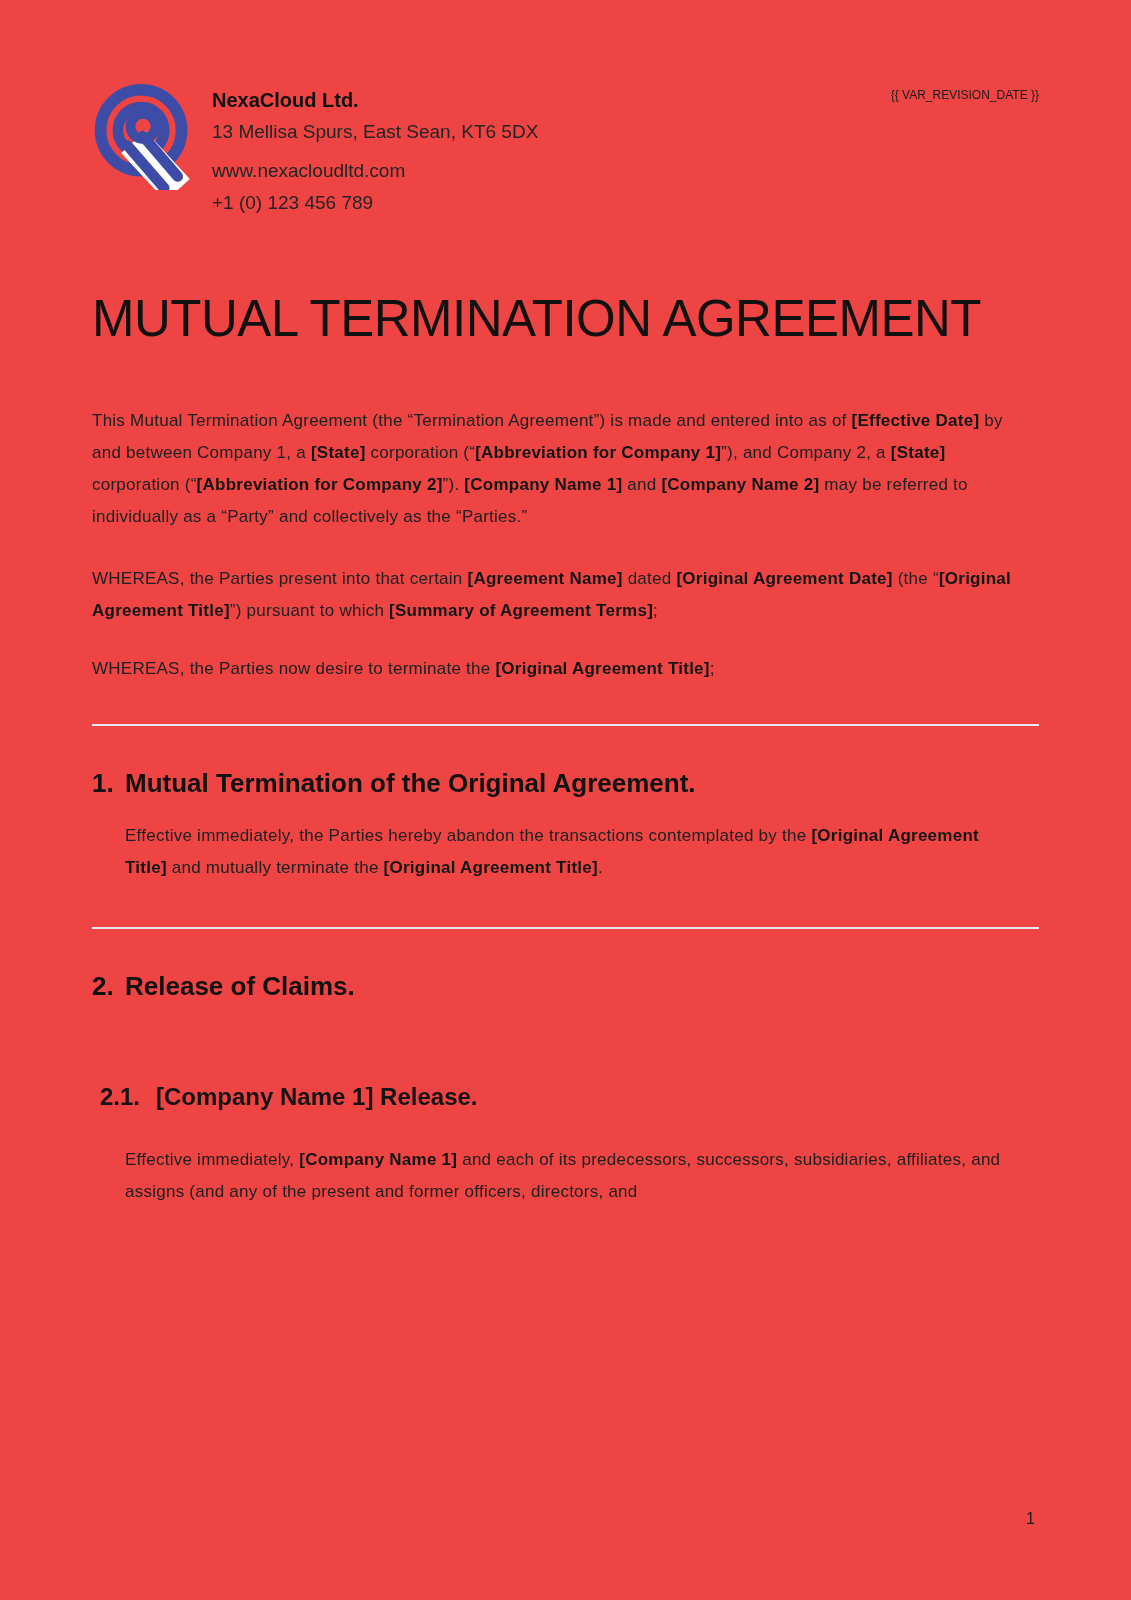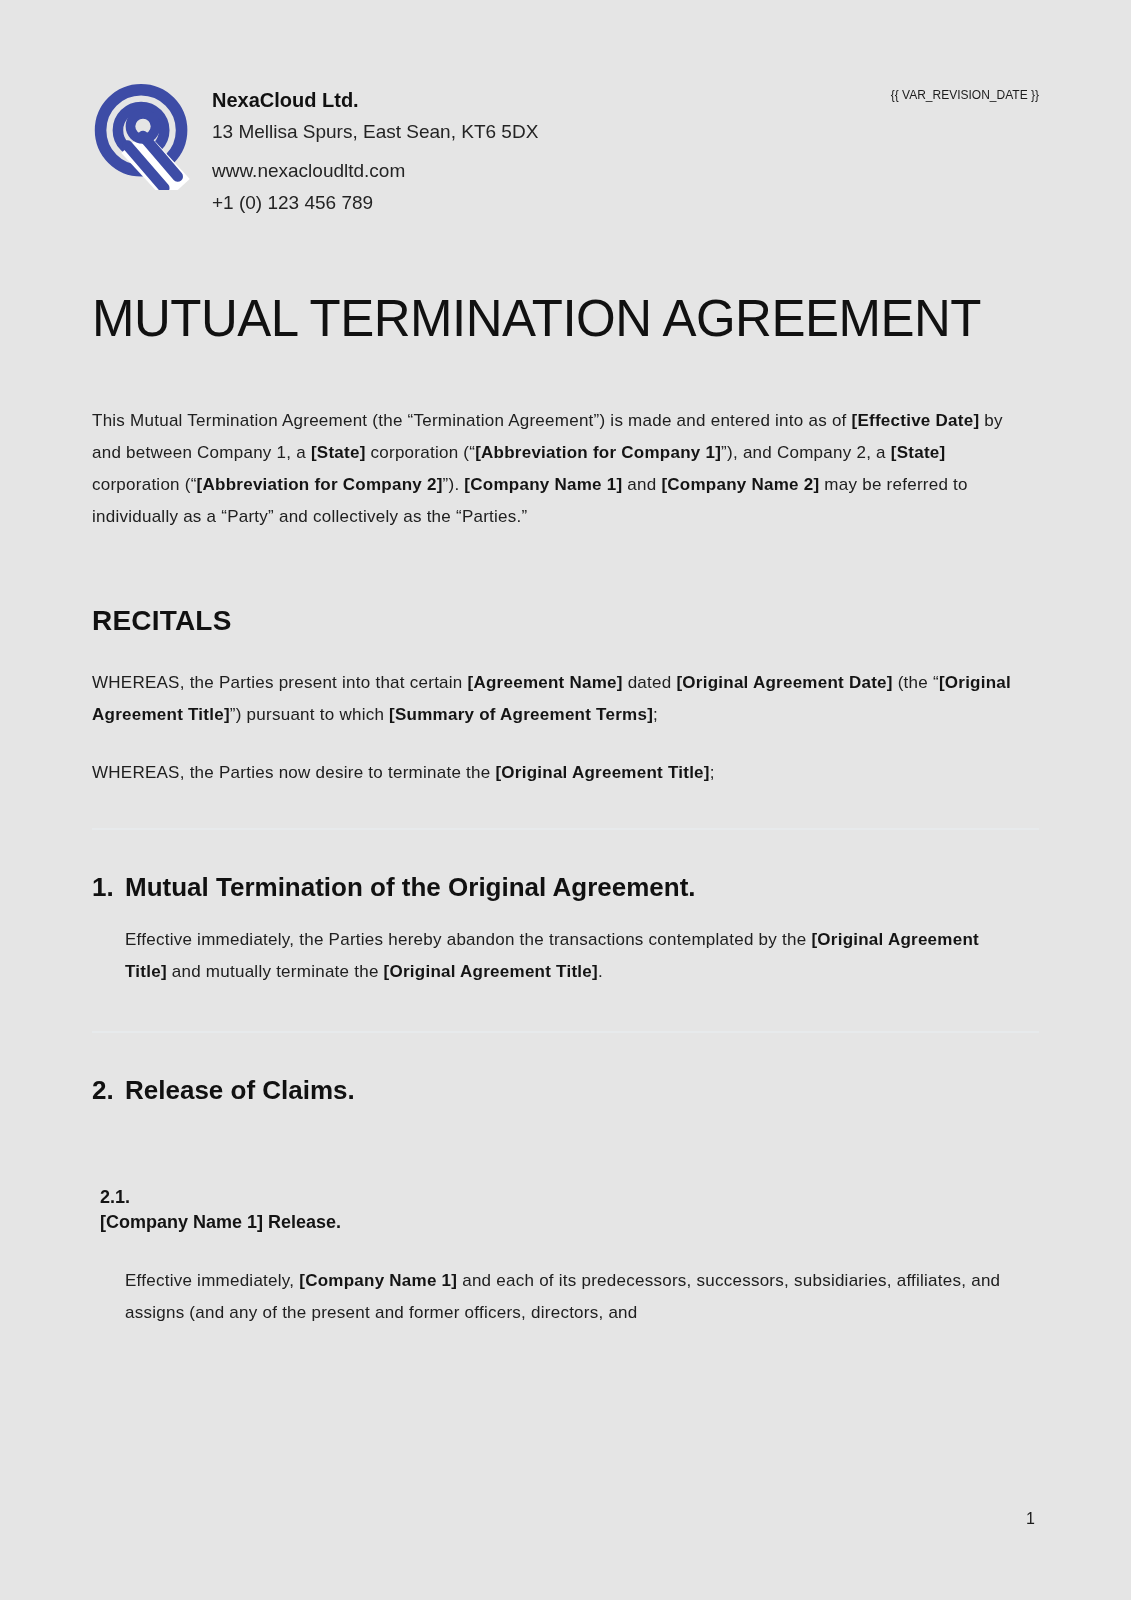--- a/index.html
+++ b/index.html
@@ -5,21 +5,21 @@
   :root{
     --accent:#3D4CA6;
     --divider:#E7EAEC;
     --text:#202020;
     --heading:#111111;
   }
   html,body{margin:0;padding:0;background:#ffffff;}
   .page{
     position:relative;
     width:1131px;height:1600px;
-    background:#e5e5e5;
+    background:#ef4444;
     box-sizing:border-box;
     padding:82px 92px 16px 92px;
     font-family:"Liberation Sans","DejaVu Sans",sans-serif;
     color:var(--text);
     overflow:hidden;
   }
   
   .header{display:flex;justify-content:space-between;align-items:flex-start;height:108px;}
   .header-left{display:flex;align-items:flex-start;}
   .logo{width:102px;height:108px;flex:0 0 auto;}
@@ -45,21 +45,21 @@
   .rp1{margin-top:30px;}
   .rp2{margin-top:26px;}
   .rp3{margin-top:14px;}
   .rule{height:2px;background:var(--divider);border:none;}
   .rule1{margin-top:39px;}
   .rule2{margin-top:43px;}
   
   .sec-head{display:flex;margin-top:42px;font-size:26px;line-height:1.2;font-weight:700;color:var(--heading);}
   .sec-num{flex:0 0 33px;}
   .sec-body{margin-top:21px;margin-left:33px;max-width:890px;}
-  .sub-head{display:flex;margin:79px 0 0 8px;font-size:18px;line-height:1.3;font-weight:700;color:#141414;flex-direction:column;}
+  .sub-head{display:flex;margin:79px 0 0 8px;font-size:24px;line-height:1.3;font-weight:700;color:#141414;}
   .sub-num{flex:0 0 25px;margin-right:16px;}
   .sub-body{margin-top:31px;}
   
   .page-number{position:absolute;top:1510px;right:96px;font-size:16px;color:#1c1c1c;}
 </style>
 </head>
 <body>
 
 <div class="page">
 
@@ -82,21 +82,20 @@
         <div class="company-line">+1 (0) 123 456 789</div>
       </div>
     </div>
     <div class="revision">{{ VAR_REVISION_DATE }}</div>
   </header>
 
   <h1 class="doc-title">MUTUAL TERMINATION AGREEMENT</h1>
 
   <p class="para intro"><span>This Mutual Termination Agreement (the “Termination Agreement”) is made and entered into as of </span><b>[Effective Date]</b><span> by and between Company 1, a </span><b>[State]</b><span> corporation (“</span><b>[Abbreviation for Company 1]</b><span>”), and Company 2, a </span><b>[State]</b><span> corporation (“</span><b>[Abbreviation for Company 2]</b><span>”). </span><b>[Company Name 1]</b><span> and </span><b>[Company Name 2]</b><span> may be referred to individually as a “Party” and collectively as the “Parties.”</span></p>
 
-  <h2 class="recitals">RECITALS</h2>
 
   <p class="para rp1"><span>WHEREAS, the Parties present into that certain </span><b>[Agreement Name]</b><span> dated </span><b>[Original Agreement Date]</b><span> (the “</span><b>[Original Agreement Title]</b><span>”) pursuant to which </span><b>[Summary of Agreement Terms]</b><span>;</span></p>
   <p class="para rp2"><span>WHEREAS, the Parties now desire to terminate the </span><b>[Original Agreement Title]</b><span>;</span></p>
 
   <div class="rule rule1"></div>
 
   <div class="sec-head">
     <span class="sec-num">1.</span>
     <span class="sec-title">Mutual Termination of the Original Agreement.</span>
   </div>

